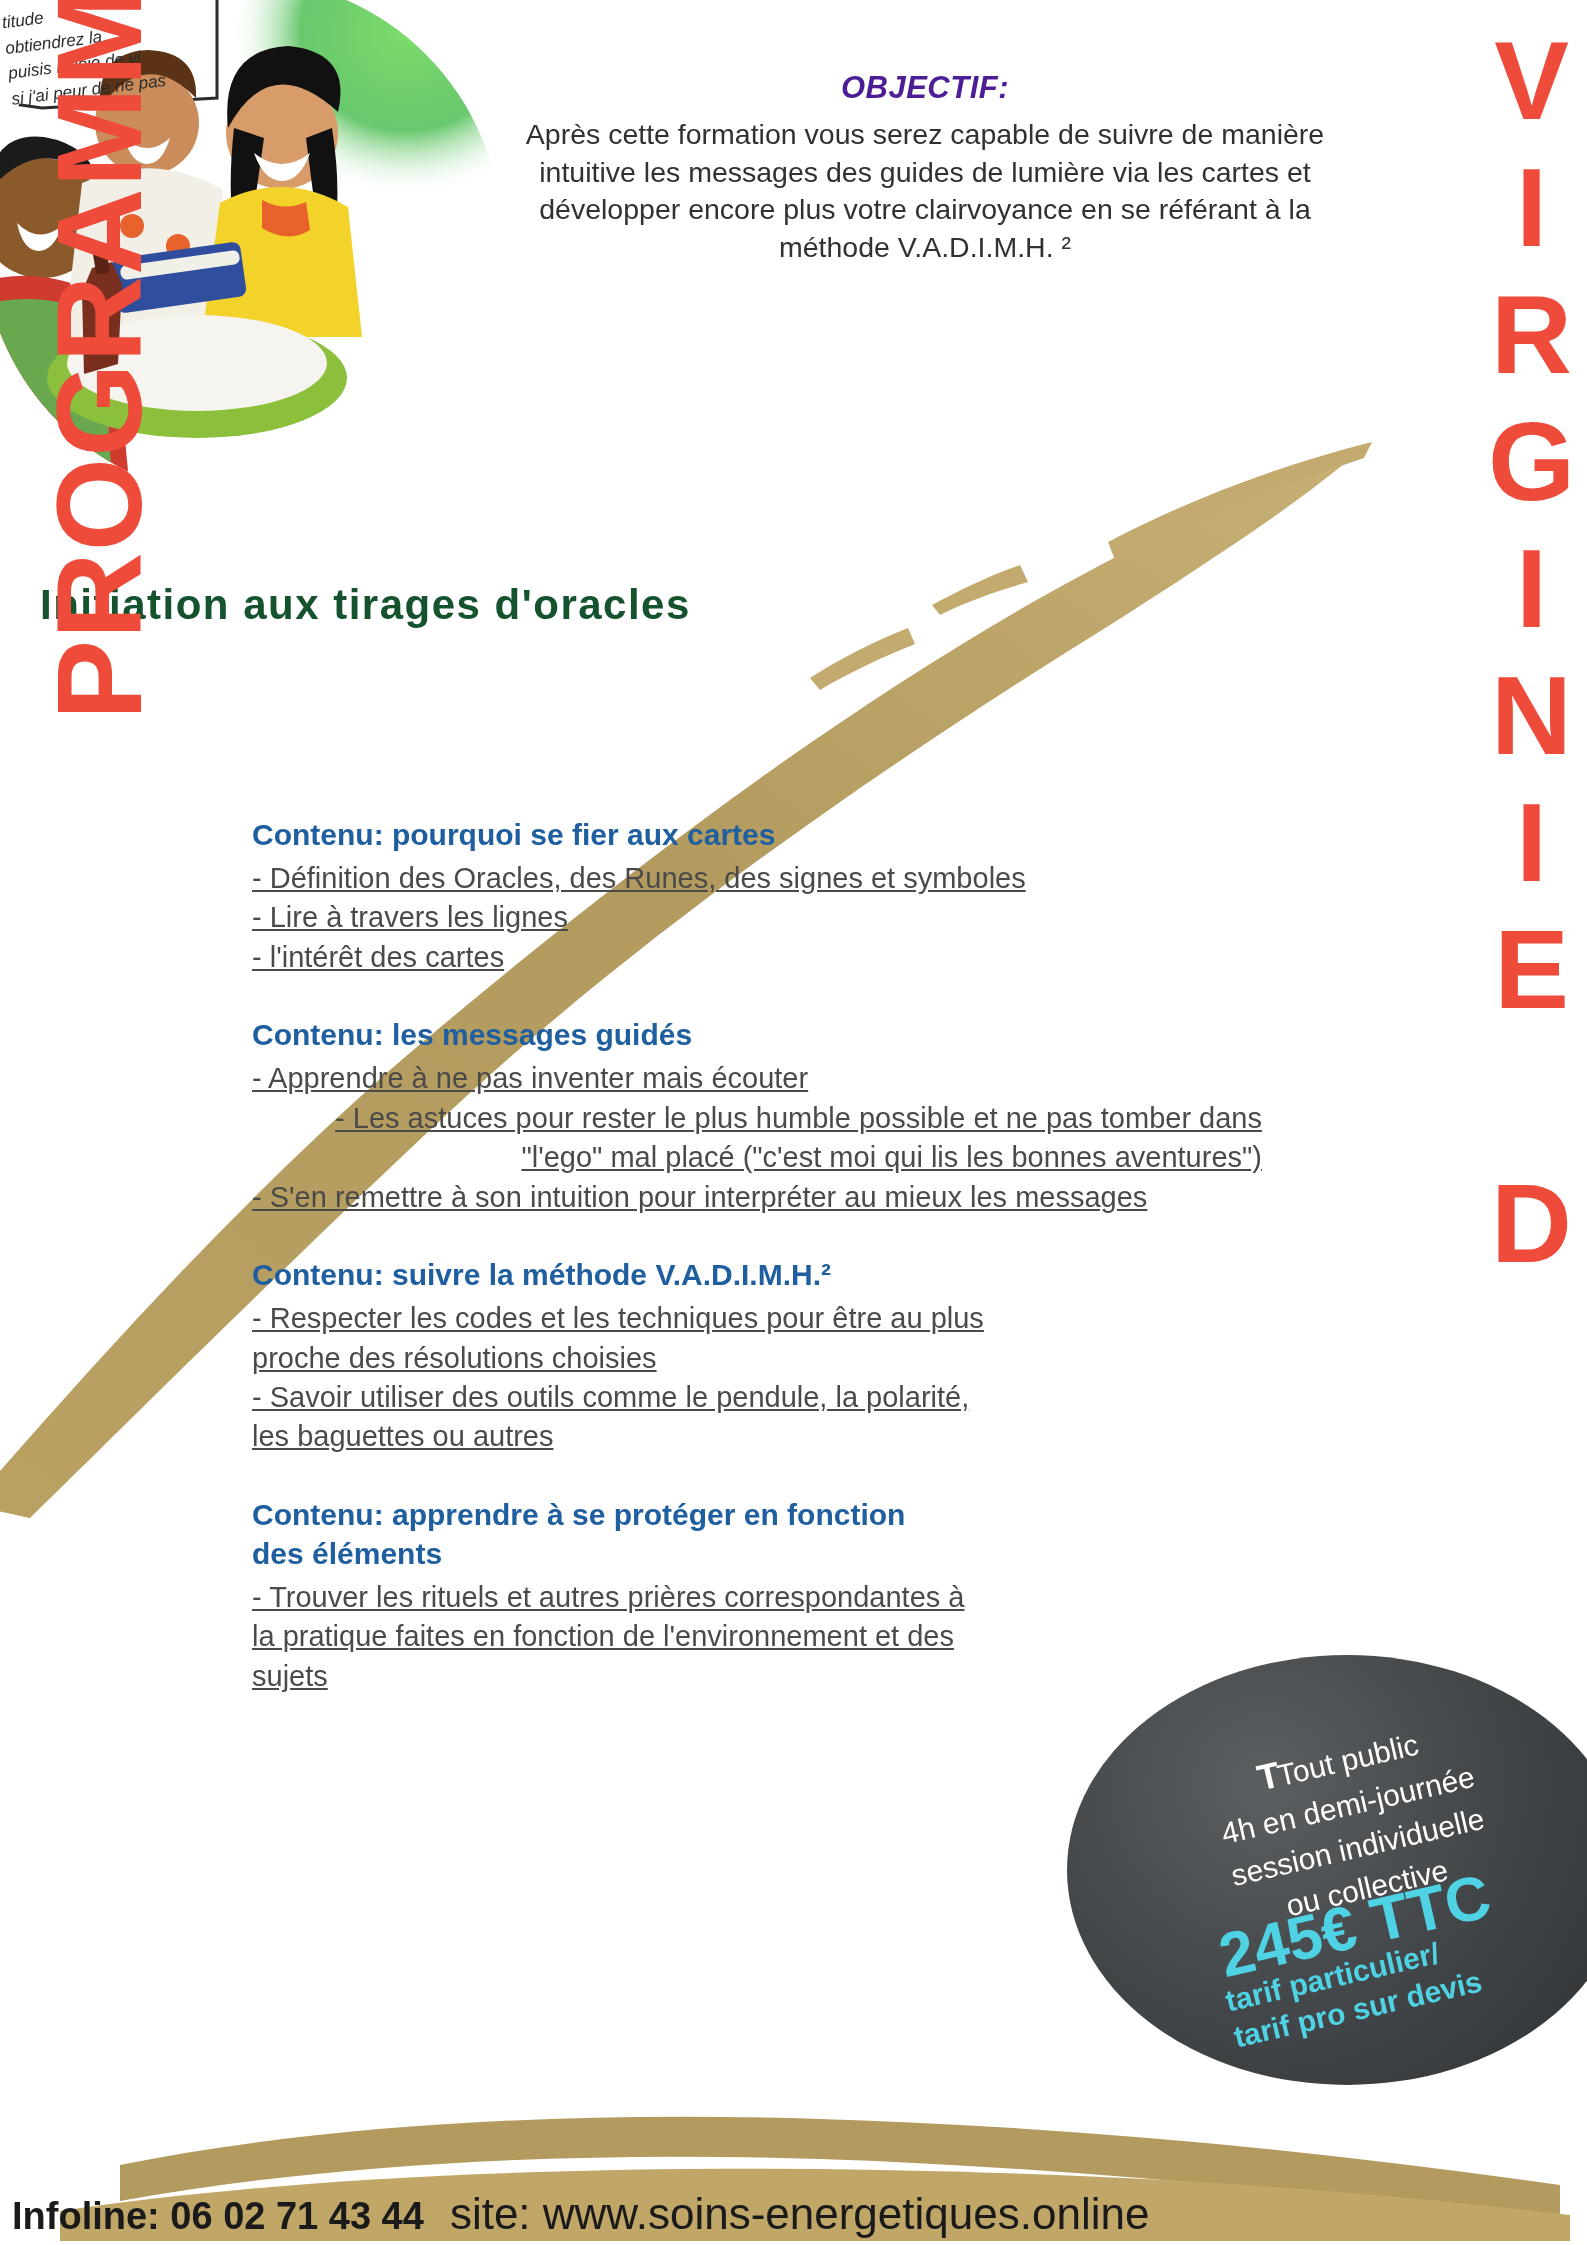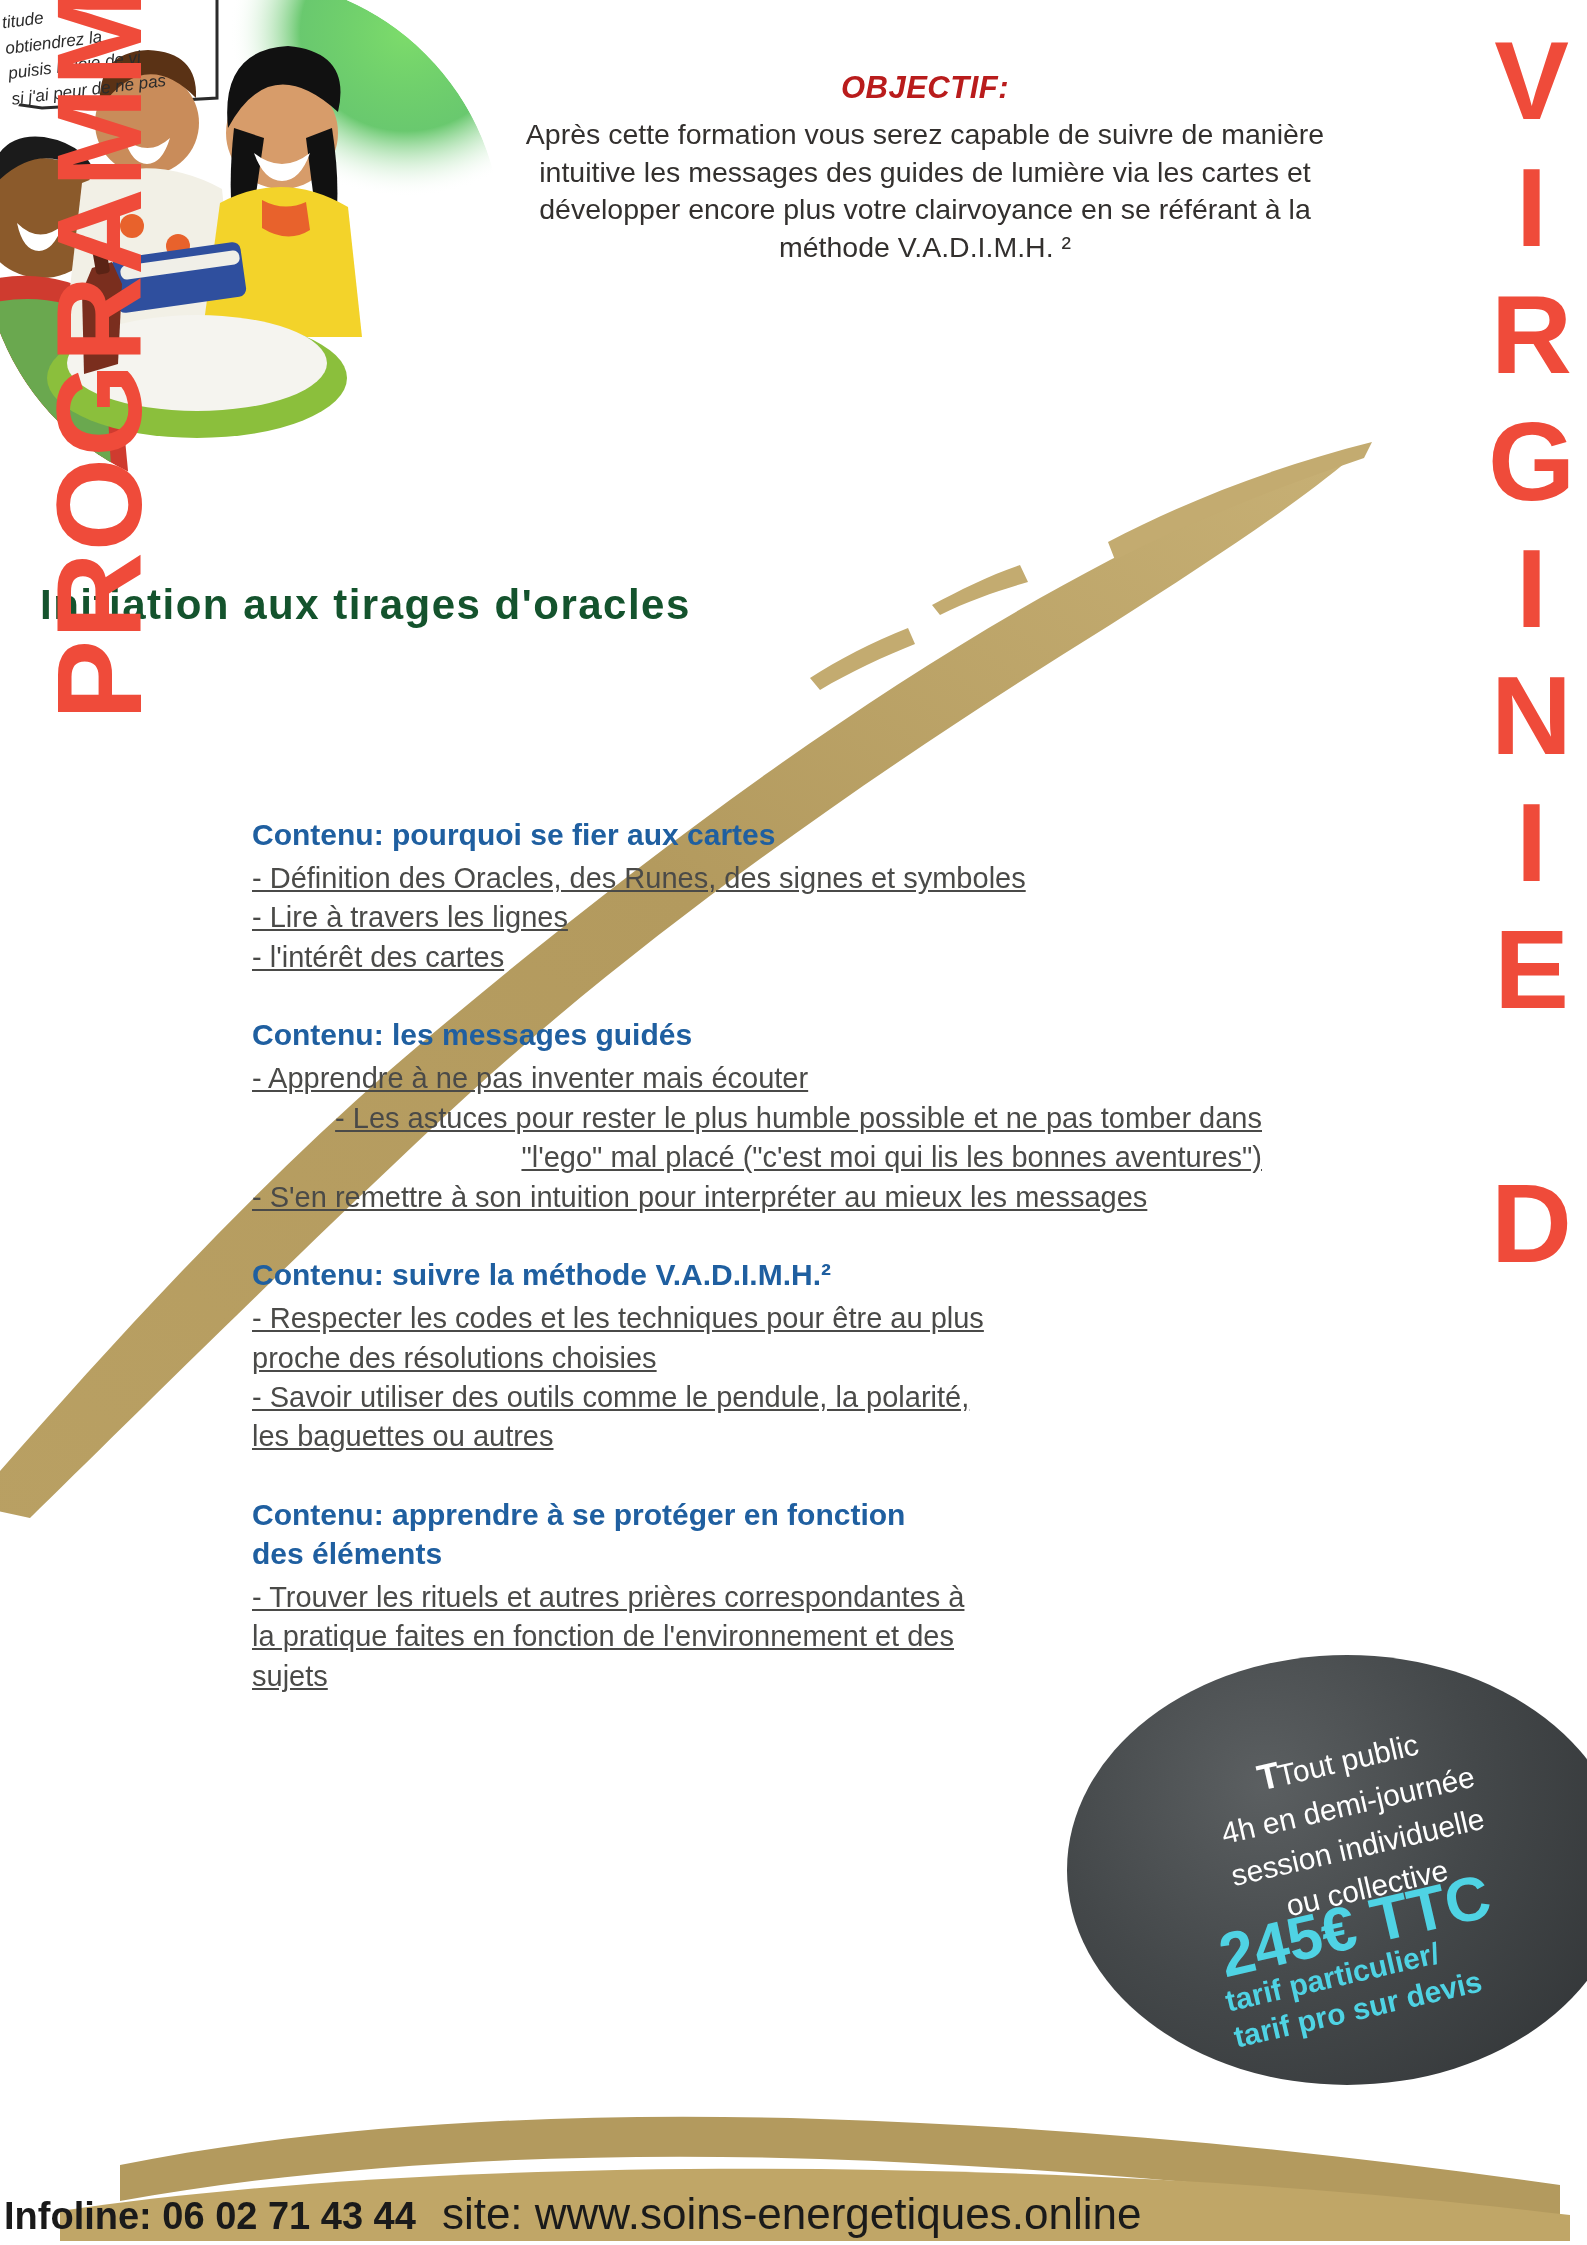--- a/index.html
+++ b/index.html
@@ -50,21 +50,21 @@
     left: 520px;
     top: 70px;
     width: 810px;
     text-align: center;
     color: #3c3c3b;
   }
   .objective-title {
     font-size: 31px;
     font-weight: bold;
     font-style: italic;
-    color: #b91c1c;
+    color: #4c1d95;
     margin-bottom: 10px;
     letter-spacing: 0.5px;
   }
   .objective-text {
     font-size: 28.5px;
     line-height: 1.32;
     color: #33302e;
   }
 
   
@@ -184,21 +184,21 @@
 
   
   .footer {
     position: absolute;
     left: 0;
     bottom: 6px;
     width: 1587px;
     display: flex;
     align-items: baseline;
     gap: 26px;
-    padding-left: 4px;
+    padding-left: 12px;
     box-sizing: border-box;
   }
   .footer-infoline {
     font-size: 38px;
     font-weight: bold;
     color: #1a1a1a;
     white-space: nowrap;
   }
   .footer-site {
     font-size: 44px;

